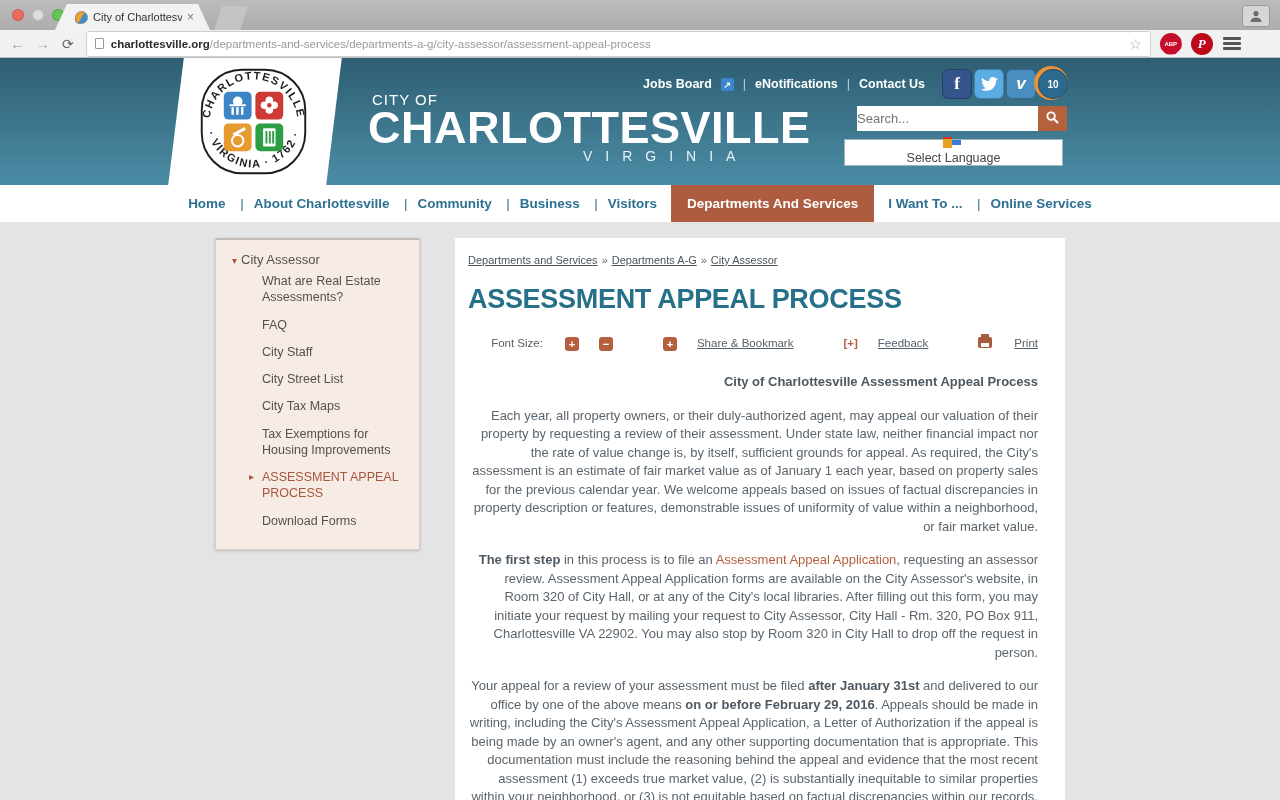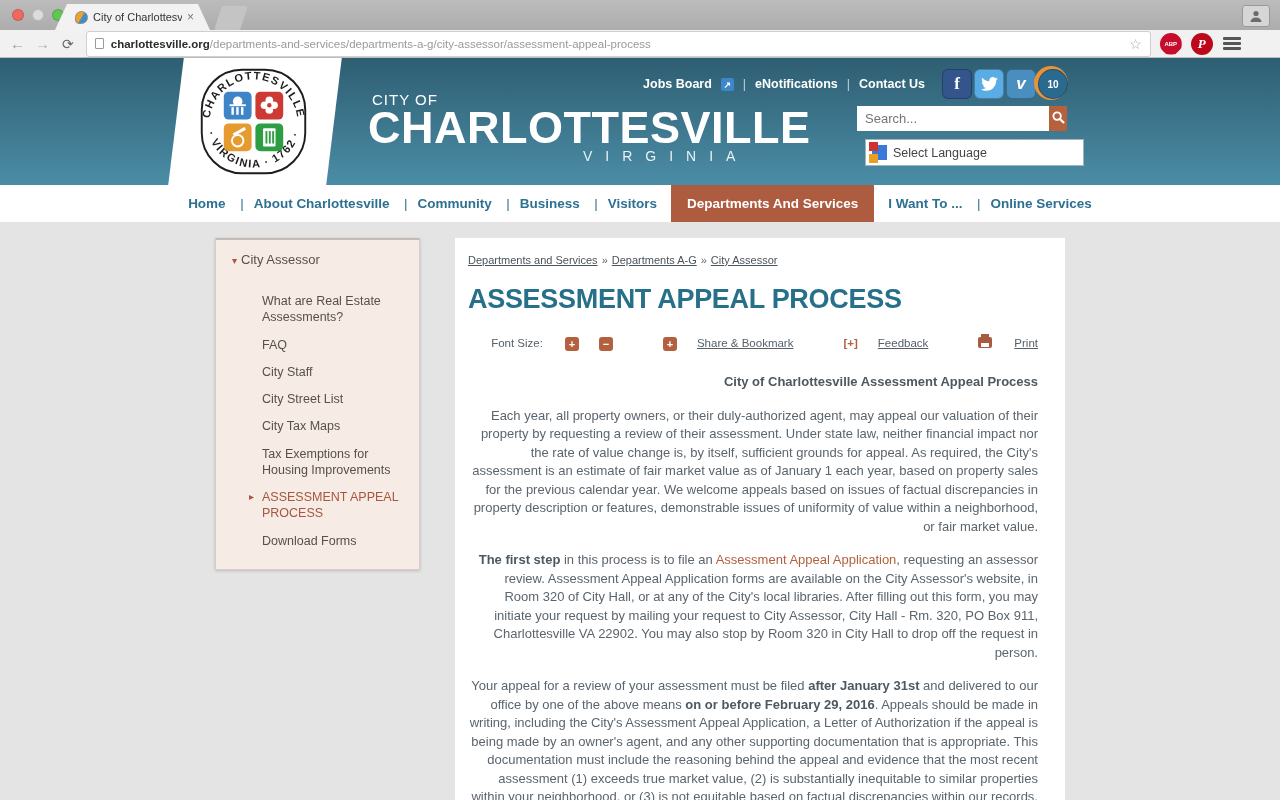--- a/index.html
+++ b/index.html
@@ -58,45 +58,45 @@
                   font-size:9px; display:flex; align-items:center; justify-content:center; }
   .socials { position:absolute; top:11px; right:212px; display:flex; gap:2px; }
   .soc { width:30px; height:30px; border-radius:6px; display:flex; align-items:center; justify-content:center;
          color:#fff; font-weight:bold; font-size:17px; border:1px solid rgba(0,0,0,.25); }
   .soc.fb { background:#34558b; font-family:"Liberation Serif",serif; }
   .soc.tw { background:#5aade4; }
   .soc.vm { background:#4a8ebf; font-style:italic; }
   .soc.tv { background:#2b6a8f; border-radius:50%; position:relative; font-size:10px;
             box-shadow:-2px -1px 0 2px #e8923a; }
   .searchrow { position:absolute; top:48px; right:213px; width:210px; height:25px; display:flex; }
-  .searchrow input { flex:1; border:none; height:25px; padding:0 8px; font-size:13px; color:#0c4a6e;
+  .searchrow input { flex:1; border:none; height:25px; padding:0 0; font-size:13px; color:#0c4a6e;
                      font-family:"Liberation Sans",sans-serif; outline:none; }
   .search-btn { width:29px; height:25px; background:#b5613e; border:none; color:#fff; font-size:13px; }
-  .langrow { position:absolute; top:81px; right:196px; width:219px; height:27px; background:#fff;
-             border:1px solid #9fb4bc; display:flex; align-items:center; padding:0 6px; gap:6px; }
+  .langrow { position:absolute; top:81px; right:217px; width:219px; height:27px; background:#fff;
+             border:1px solid #9fb4bc; display:flex; align-items:center; padding:0 6px; gap:6px;flex-direction:column; }
   .gt-ico { width:15px; height:15px; position:relative; background:#3c78d8; }
   .gt-ico::before { content:""; position:absolute; left:-3px; top:-3px; width:9px; height:9px; background:#c33; }
   .gt-ico::after { content:""; position:absolute; left:-3px; bottom:-3px; width:9px; height:9px; background:#e8a020; }
   .lang-label { font-size:12.5px; color:#444; }
 
   
   .mainnav { position:absolute; top:185px; left:0; width:1280px; height:37px; background:#fff;
              display:flex; align-items:center; justify-content:center; }
   .mainnav .item { font-size:13.5px; font-weight:bold; color:#2d7091; padding:0 14px; height:37px;
                    display:flex; align-items:center; white-space:nowrap; position:relative; }
   .mainnav .item.sep::after { content:"|"; position:absolute; right:-4px; color:#2d7091; font-weight:normal; }
   .mainnav .item.active { background:#ad5c3f; color:#fff; padding:0 16px; }
 
   
   .content { position:absolute; top:222px; left:0; width:1280px; height:578px; background:#e4e4e4; }
 
   .sidebar { position:absolute; left:215px; top:16px; width:205px; background:#f7ebe5;
              border:1px solid #d6cfc9; border-top:2px solid #c3bcb6; box-shadow:0 1px 3px rgba(0,0,0,.18);
              padding:12px 12px 16px 16px; }
-  .side-parent { font-size:13px; color:#56524b; margin-bottom:26px; }
+  .side-parent { font-size:13px; color:#56524b; margin-bottom:6px; }
   .side-parent .tri { color:#a6573e; font-size:10px; margin-right:4px; }
   .side-item { font-size:12.5px; color:#55514a; line-height:1.3; margin:0 0 11px 30px; }
   .side-item.active { color:#a6573e; position:relative; }
   .side-item.active .tri { position:absolute; left:-13px; top:1px; color:#a6573e; font-size:10px; }
 
   .panel { position:absolute; left:455px; top:16px; width:610px; height:562px; background:#fff;
            padding:16px 27px 0 13px; overflow:hidden; }
   .crumbs { font-size:11px; color:#4a545c; }
   .crumbs a { color:#4a545c; text-decoration:underline; }
   .crumbs .bsep { color:#666; margin:0 4px; text-decoration:none; }

